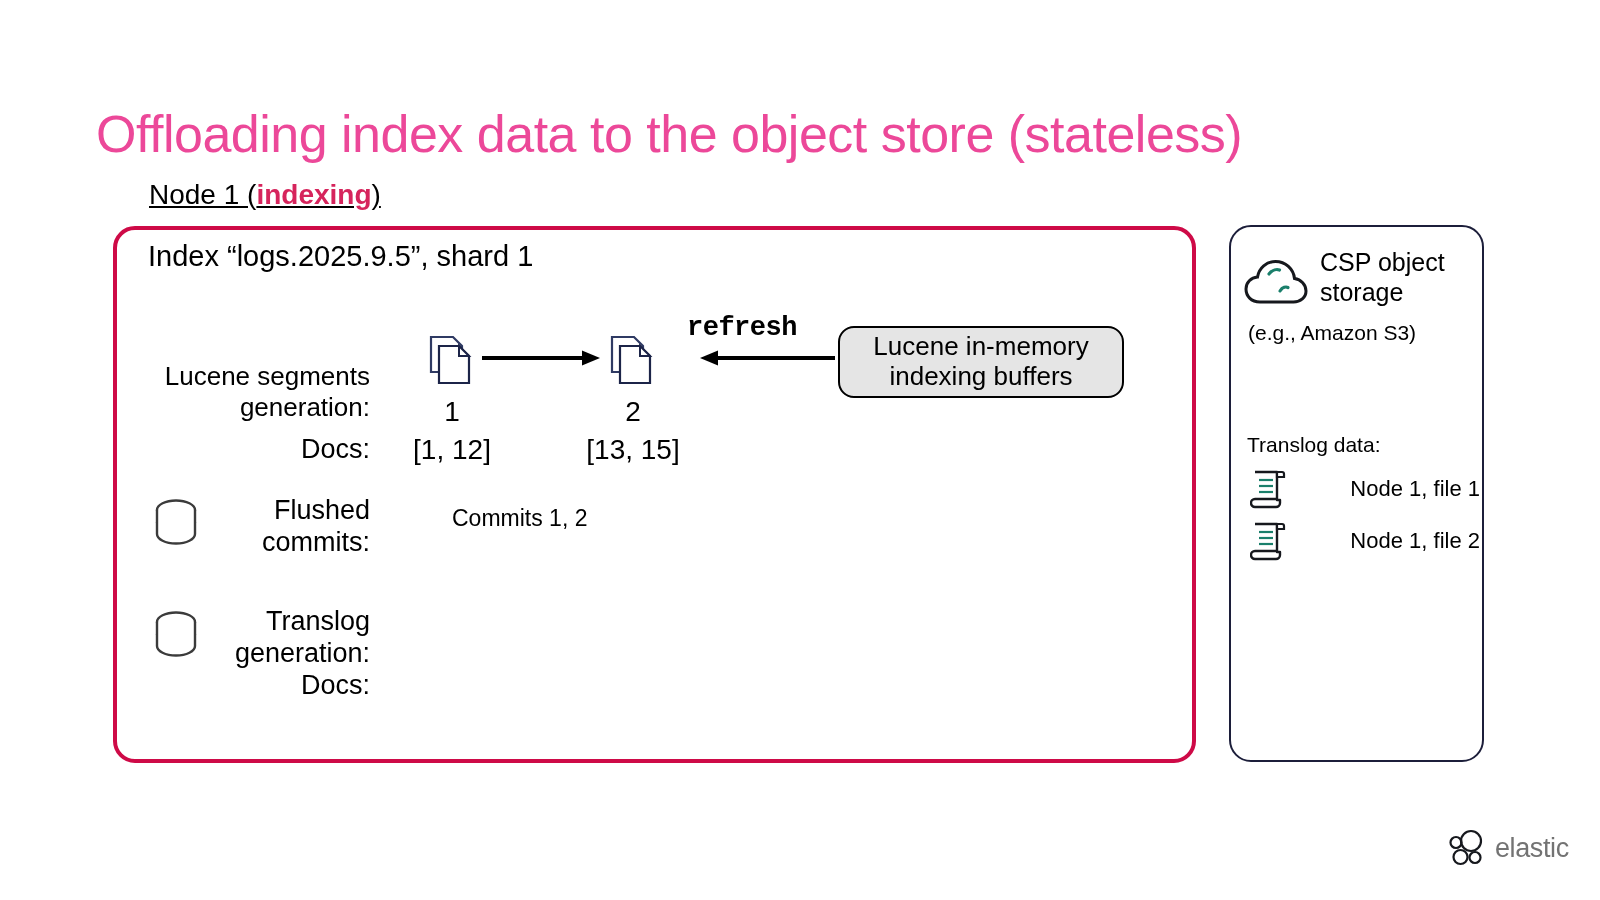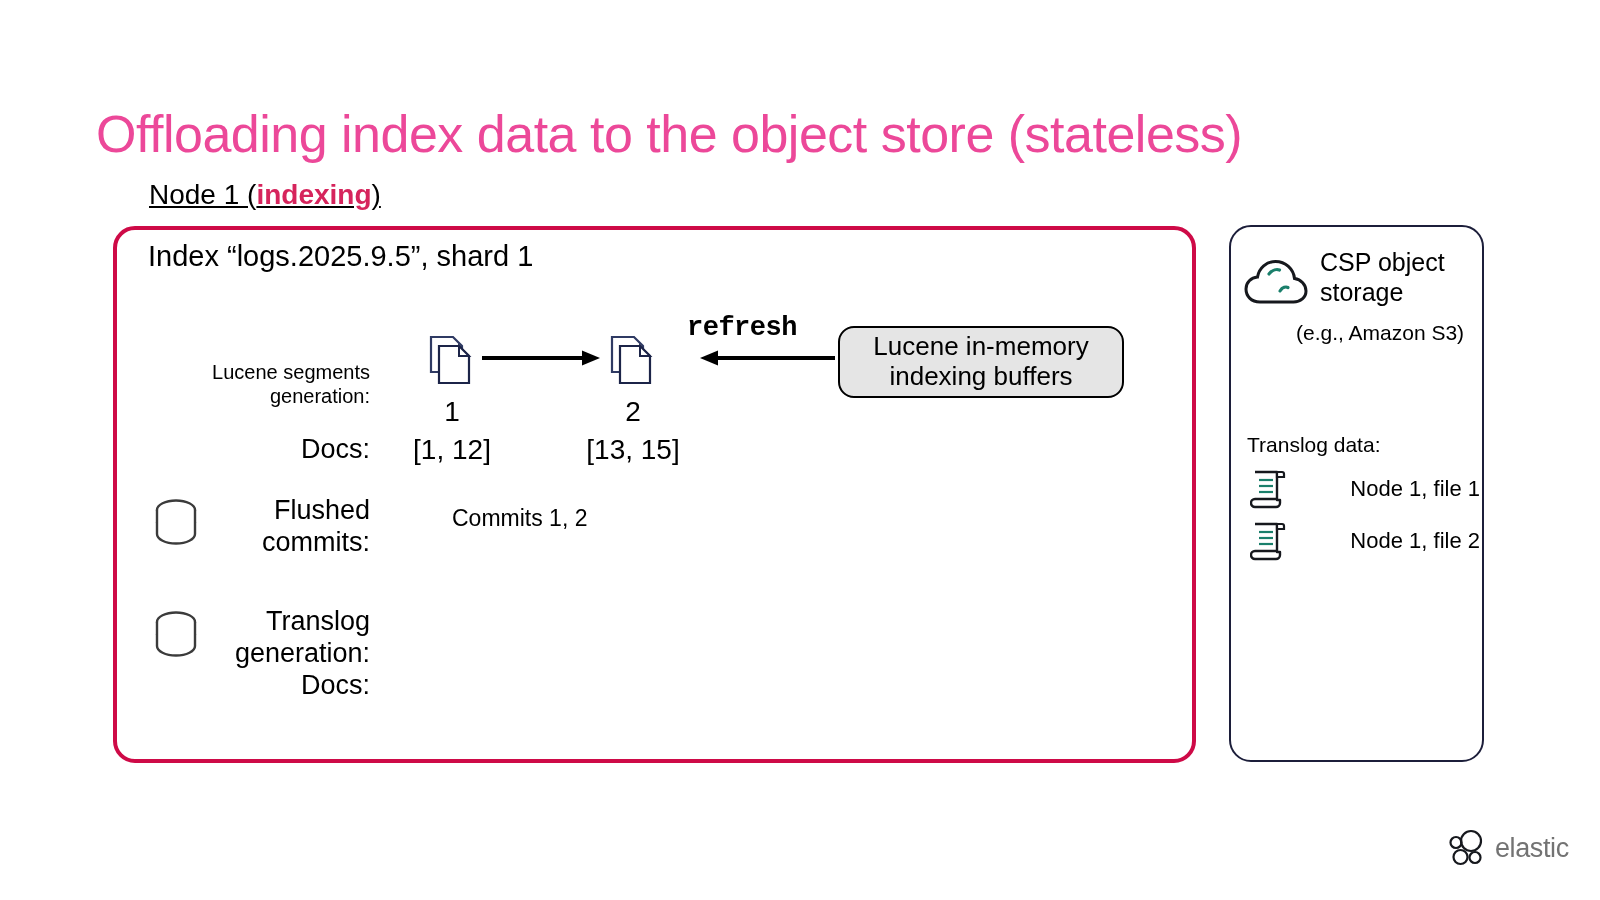--- a/index.html
+++ b/index.html
@@ -59,21 +59,21 @@
     left: 148px;
     top: 240px;
     font-size: 29px;
     white-space: nowrap;
   }
 
   
   .row-label {
     position: absolute;
     text-align: right;
-    font-size: 20px;
+    font-size: 26px;
     line-height: 1.18;
     white-space: pre-line;
   }
   #segments-label {
     left: 120px;
     top: 361px;
     width: 250px;
   }
   #docs-label {
     left: 170px;
@@ -207,21 +207,21 @@
   #csp-title {
     position: absolute;
     left: 1320px;
     top: 247px;
     font-size: 25px;
     line-height: 1.2;
     white-space: pre-line;
   }
   #csp-sub {
     position: absolute;
-    left: 1296px;
+    left: 1248px;
     top: 321px;
     font-size: 21px;
     white-space: nowrap;
   }
   #translog-data-label {
     position: absolute;
     left: 1247px;
     top: 433px;
     font-size: 21px;
     white-space: nowrap;

